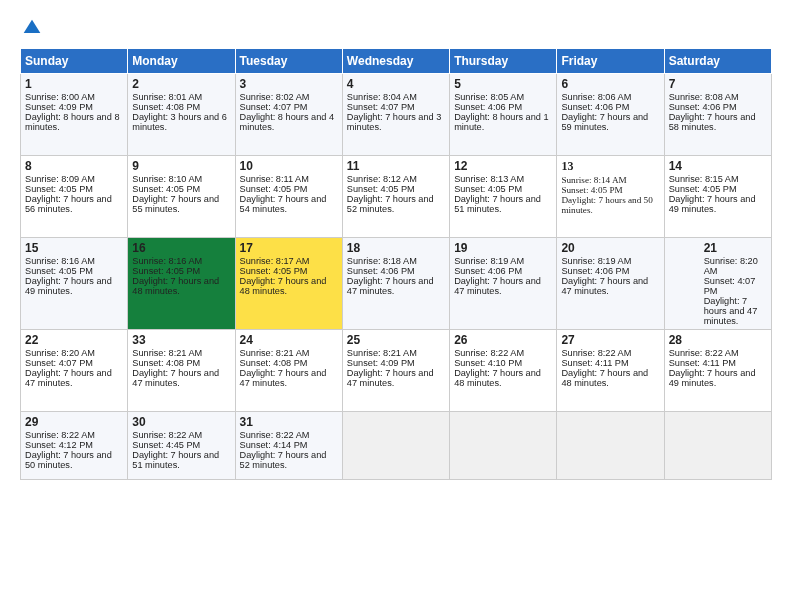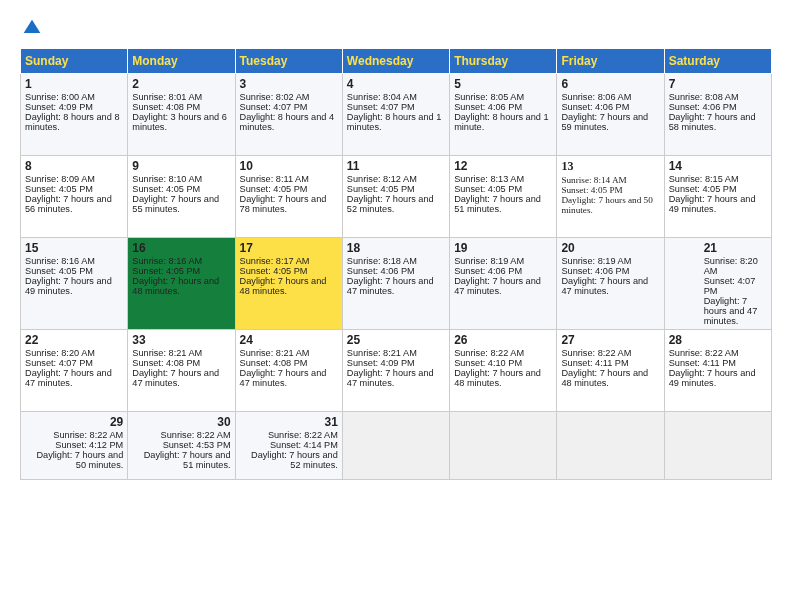--- a/index.html
+++ b/index.html
@@ -59,21 +59,21 @@
       font-size: 14px;
       color: #444;
     }
     .calendar {
       width: 100%;
       border-collapse: collapse;
       table-layout: fixed;
     }
     .calendar th {
       background: #2a6fc5;
-      color: #fde047;
+      color: #ffffff;
       font-size: 12px;
       font-weight: bold;
       padding: 5px 4px;
       text-align: left;
       border: 1px solid #fff;
     }
     .calendar td {
       border: 1px solid #ccc;
       vertical-align: top;
       padding: 3px 4px;
@@ -92,21 +92,20 @@
       font-size: 12px;
       font-weight: bold;
       display: block;
       margin-bottom: 1px;
     }
     .empty-cell {
       background: #f0f0f0 !important;
     }
     .last-row td {
       height: 68px;
-      text-align: right;
     }
   </style>
 </head>
 <body>
 
 <div class="page">
   <div class="header">
     <div class="logo">
       <div class="logo-text">
         <span class="logo-general"></span>
@@ -152,21 +151,21 @@
           <td style="background: rgb(245, 247, 251);">
         <span class="day-num">3</span>
         <span>Sunrise: 8:02 AM</span><br>
         <span>Sunset: 4:07 PM</span><br>
         <span>Daylight: 8 hours and 4 minutes.</span>
       </td>
           <td style="background: rgb(245, 247, 251);">
         <span class="day-num">4</span>
         <span>Sunrise: 8:04 AM</span><br>
         <span>Sunset: 4:07 PM</span><br>
-        <span>Daylight: 8 hours and 1 minutes.</span>
+        <span>Daylight: 7 hours and 3 minutes.</span>
       </td>
           <td style="background: rgb(245, 247, 251);">
         <span class="day-num">5</span>
         <span>Sunrise: 8:05 AM</span><br>
         <span>Sunset: 4:06 PM</span><br>
         <span>Daylight: 8 hours and 1 minute.</span>
       </td>
           <td style="background: rgb(245, 247, 251);">
         <span class="day-num">6</span>
         <span>Sunrise: 8:06 AM</span><br>
@@ -190,21 +189,21 @@
           <td style="background: rgb(255, 255, 255);">
         <span class="day-num">9</span>
         <span>Sunrise: 8:10 AM</span><br>
         <span>Sunset: 4:05 PM</span><br>
         <span>Daylight: 7 hours and 55 minutes.</span>
       </td>
           <td style="background: rgb(255, 255, 255);">
         <span class="day-num">10</span>
         <span>Sunrise: 8:11 AM</span><br>
         <span>Sunset: 4:05 PM</span><br>
-        <span>Daylight: 7 hours and 78 minutes.</span>
+        <span>Daylight: 7 hours and 54 minutes.</span>
       </td>
           <td style="background: rgb(255, 255, 255);">
         <span class="day-num">11</span>
         <span>Sunrise: 8:12 AM</span><br>
         <span>Sunset: 4:05 PM</span><br>
         <span>Daylight: 7 hours and 52 minutes.</span>
       </td>
           <td style="background: rgb(255, 255, 255);">
         <span class="day-num">12</span>
         <span>Sunrise: 8:13 AM</span><br>
@@ -315,21 +314,21 @@
         <tr class="last-row">
           <td style="background: rgb(245, 247, 251);">
         <span class="day-num">29</span>
         <span>Sunrise: 8:22 AM</span><br>
         <span>Sunset: 4:12 PM</span><br>
         <span>Daylight: 7 hours and 50 minutes.</span>
       </td>
           <td style="background: rgb(245, 247, 251);">
         <span class="day-num">30</span>
         <span>Sunrise: 8:22 AM</span><br>
-        <span>Sunset: 4:53 PM</span><br>
+        <span>Sunset: 4:45 PM</span><br>
         <span>Daylight: 7 hours and 51 minutes.</span>
       </td>
           <td style="background: rgb(245, 247, 251);">
         <span class="day-num">31</span>
         <span>Sunrise: 8:22 AM</span><br>
         <span>Sunset: 4:14 PM</span><br>
         <span>Daylight: 7 hours and 52 minutes.</span>
       </td>
           <td class="empty-cell"></td>
           <td class="empty-cell"></td>

